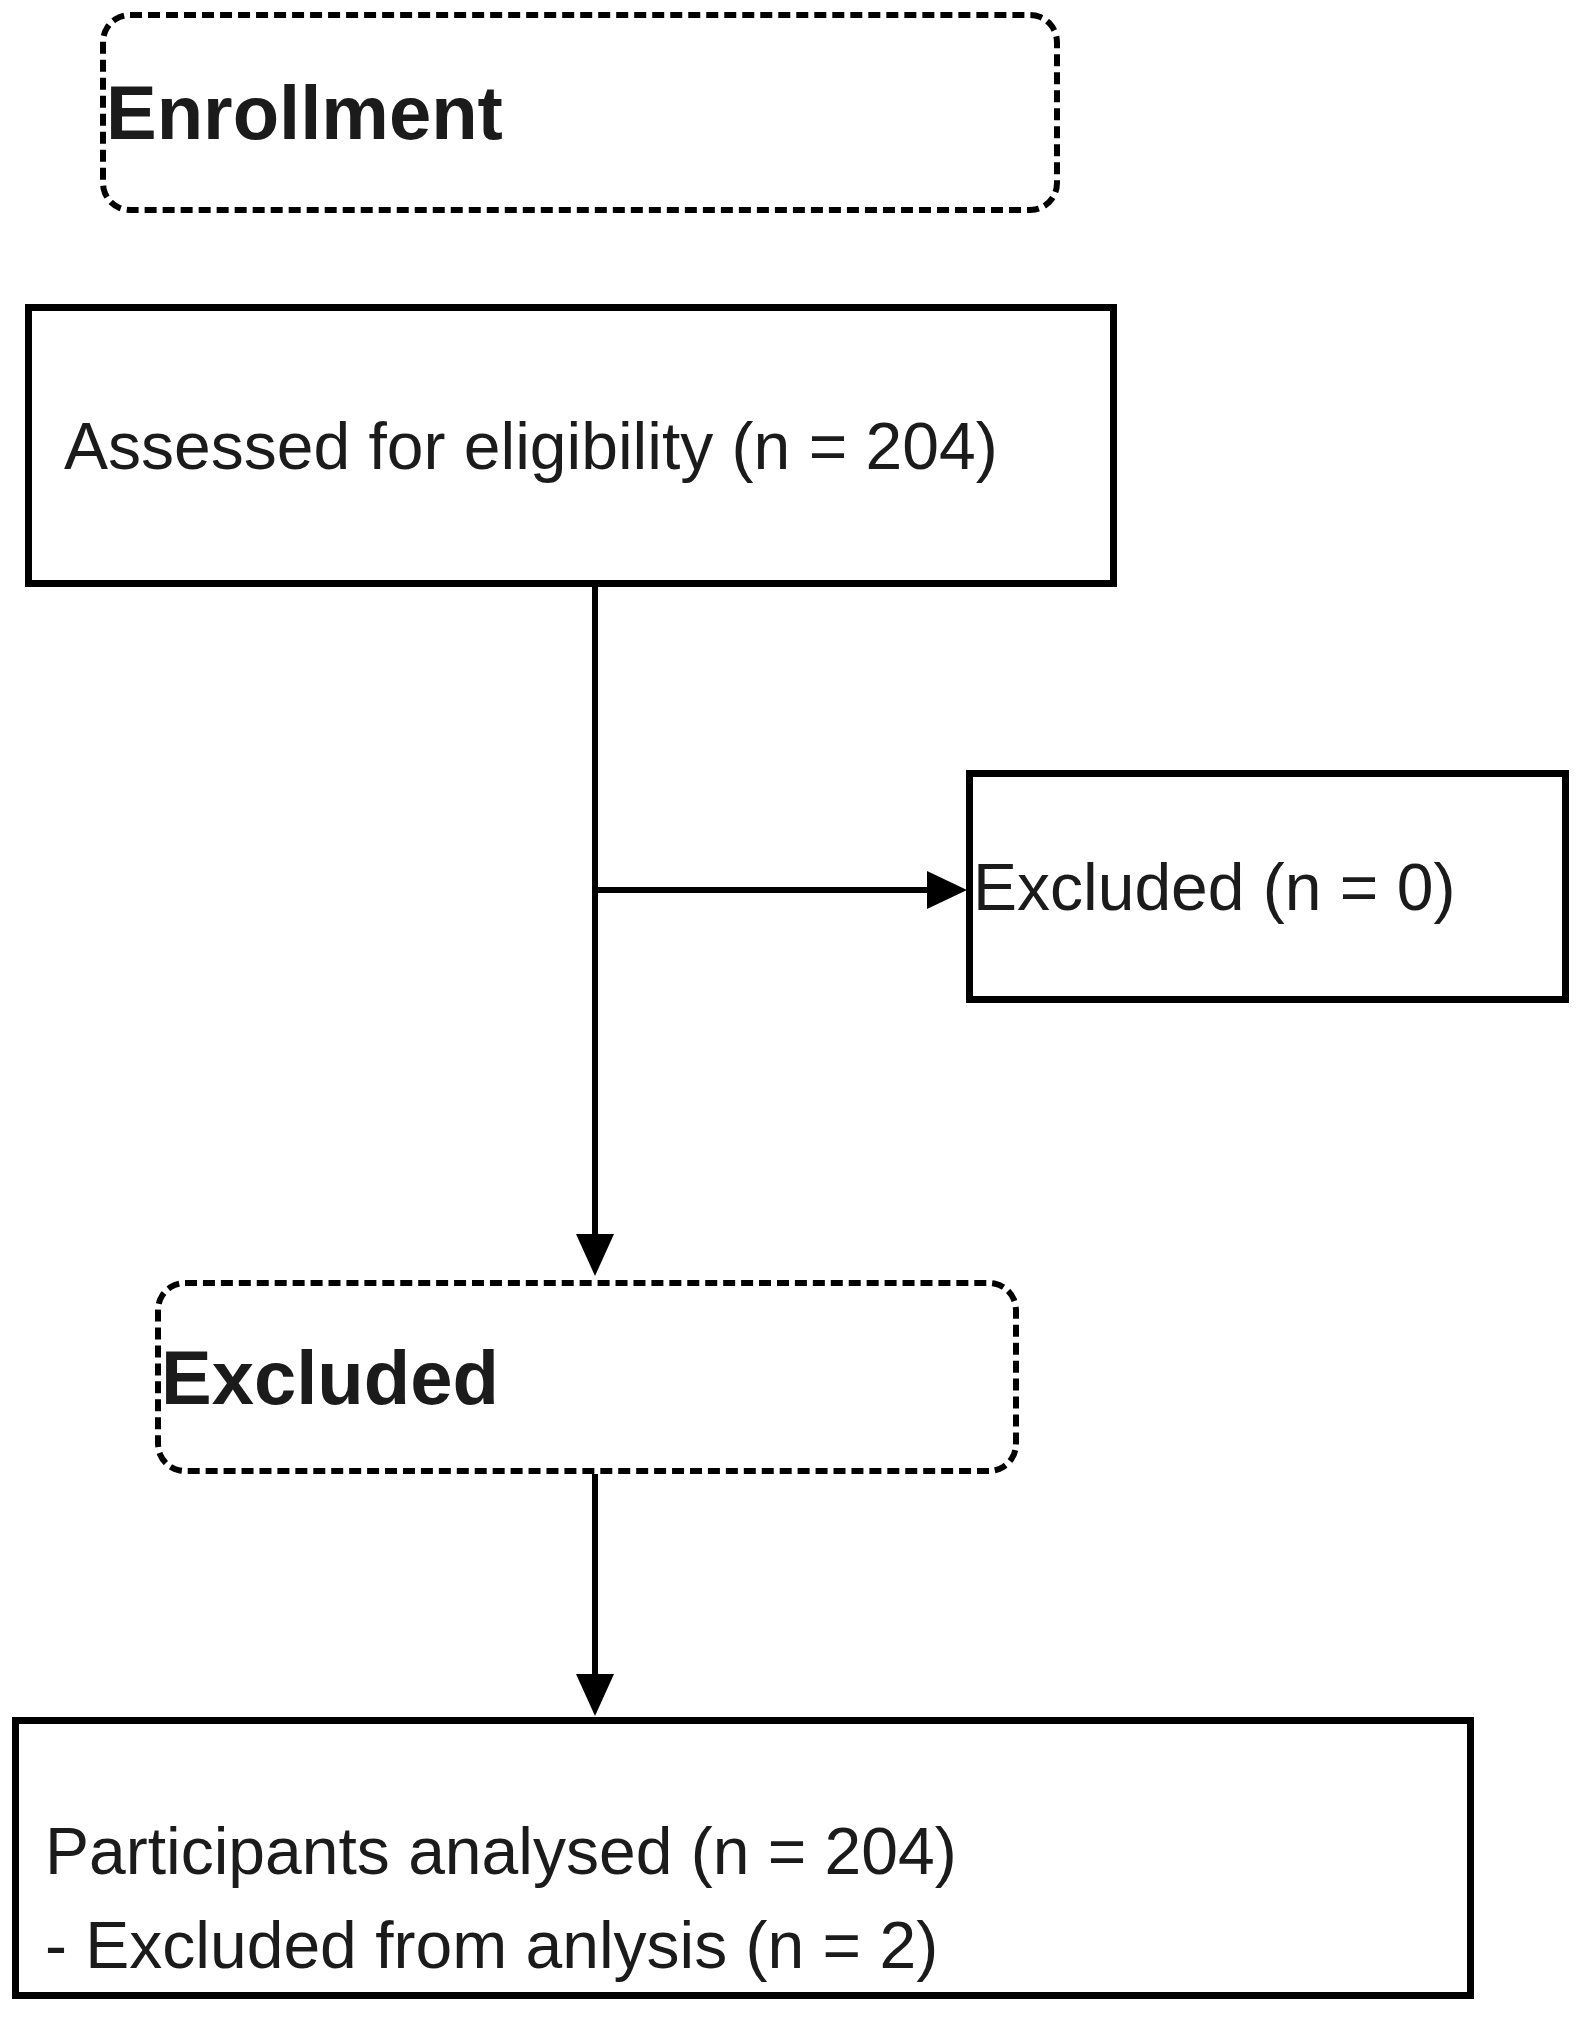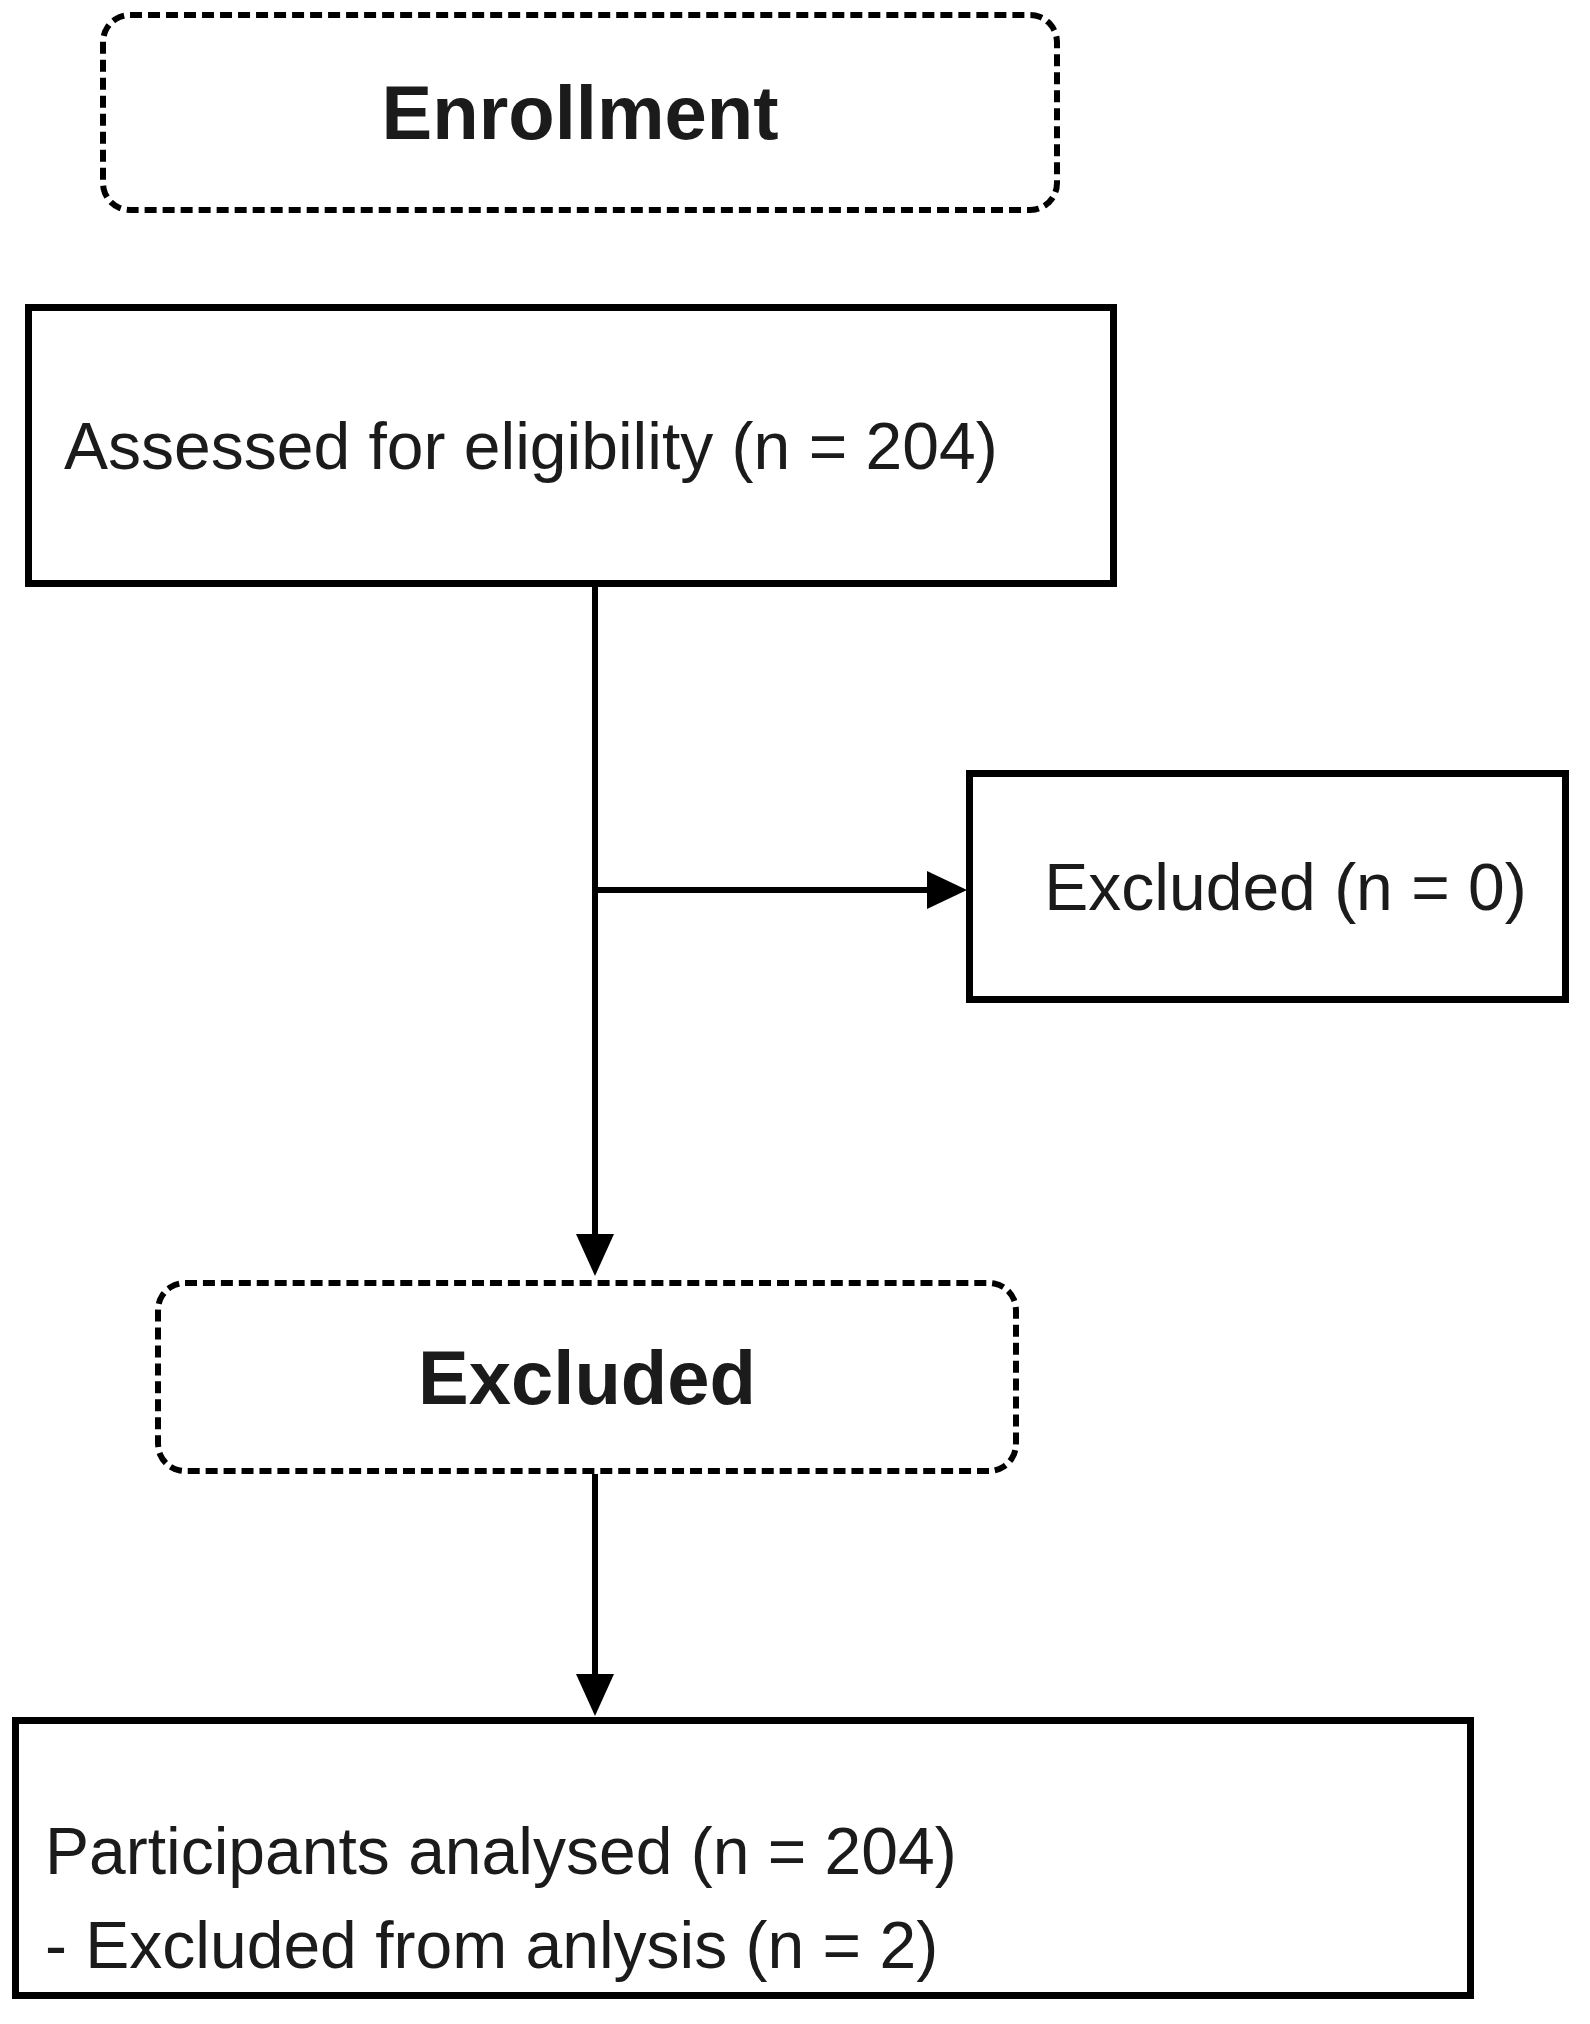--- a/index.html
+++ b/index.html
@@ -10,25 +10,25 @@
   html,body{margin:0;padding:0;background:var(--background);}
   .canvas{
     position:relative;
     width:1590px;height:2024px;
     background:var(--background);
     overflow:hidden;
     font-family:"Liberation Sans","DejaVu Sans",sans-serif;
     color:var(--text);
   }
   .box{position:absolute;box-sizing:border-box;background:var(--background);}
-  .solid{border:7px solid var(--ink);padding-left:36px;}
+  .solid{border:7px solid var(--ink);}
   .dashed{border:6px dashed var(--ink);border-radius:30px;}
   .phase-label{font-size:76px;font-weight:bold;letter-spacing:0;color:var(--text);}
   .body-text{font-size:66px;font-weight:400;color:var(--text);letter-spacing:0;}
-  .center{display:flex;align-items:center;justify-content:center;text-align:center;}
+  .center{display:flex;align-items:center;justify-content:flex-start;text-align:center;}
   .vcenter-left{display:flex;align-items:center;justify-content:flex-start;}
 
   
   #enrollment-box{left:100px;top:12px;width:960px;height:201px;}
   #assessed-box{left:25px;top:304px;width:1092px;height:283px;padding-left:32px;}
   #excluded-box{left:966px;top:770px;width:603px;height:233px;}
   #analysis-box{left:155px;top:1280px;width:864px;height:194px;}
   #analysed-box{
     left:12px;top:1717px;width:1462px;height:282px;
     padding-left:26px;display:flex;flex-direction:column;justify-content:flex-end;

